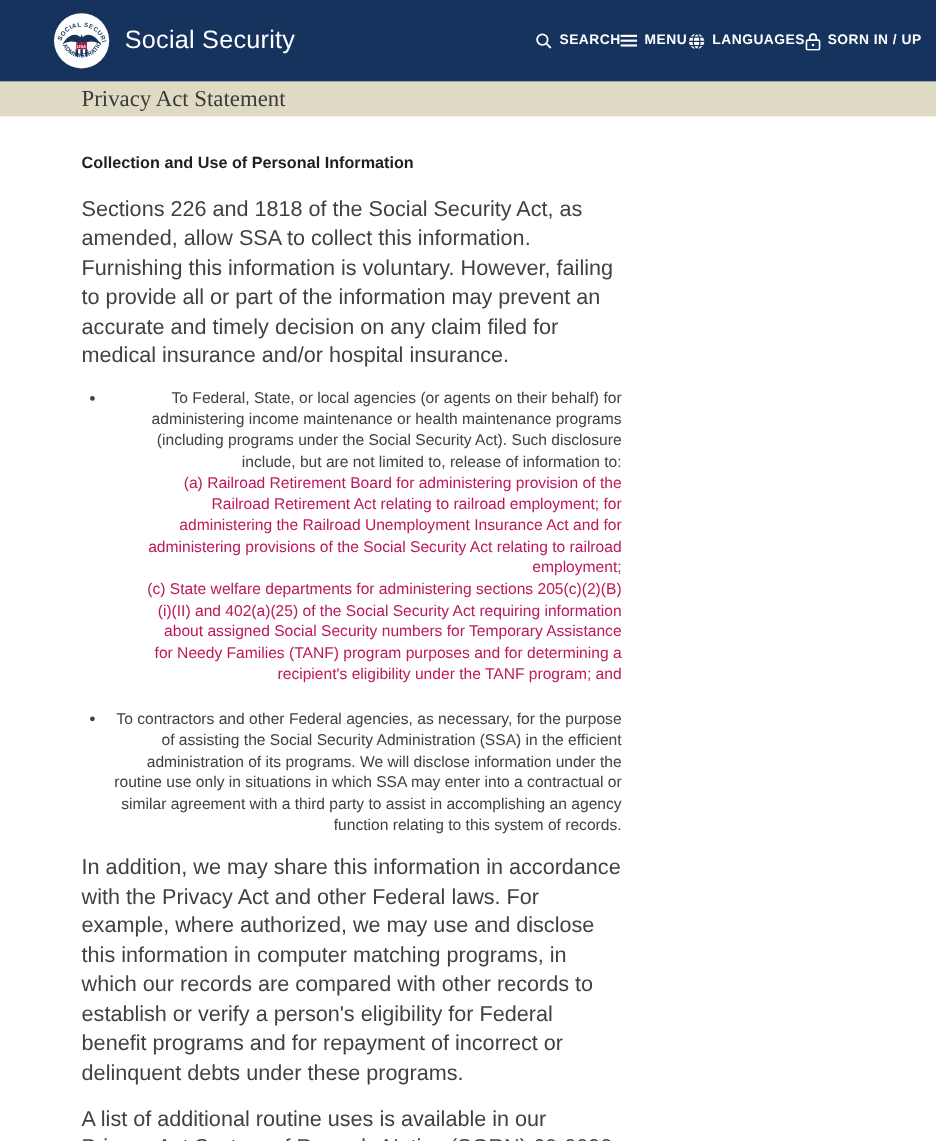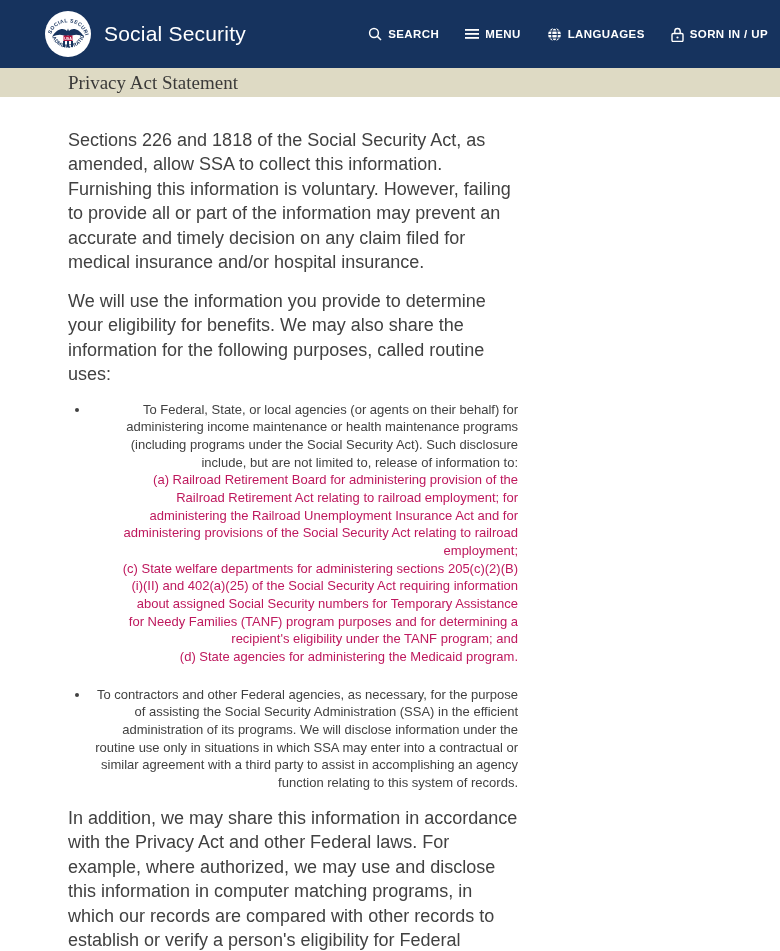--- a/index.html
+++ b/index.html
@@ -19,21 +19,20 @@
   .brand-name {
     color: #ffffff;
     font-size: 21px;
     font-weight: 400;
     letter-spacing: 0.2px;
   }
   .header-nav {
     margin-left: auto;
     display: flex;
     align-items: center;
-    gap: 26px;
   }
   .nav-item {
     display: flex;
     align-items: center;
     gap: 6px;
     color: #ffffff;
     font-size: 11.5px;
     font-weight: 700;
     letter-spacing: 0.4px;
     cursor: pointer;
@@ -154,32 +153,31 @@
     </div>
   </div>
 </div>
 
 <div class="title-bar">
   <span class="page-title">Privacy Act Statement</span>
 </div>
 
 <div class="content">
   <div class="content-inner">
+    <h2 class="section-heading">Collection and Use of Personal Information</h2>
 
     <p class="para">Sections 226 and 1818 of the Social Security Act, as amended, allow SSA to collect this information. Furnishing this information is voluntary. However, failing to provide all or part of the information may prevent an accurate and timely decision on any claim filed for medical insurance and/or hospital insurance.</p>
 
-    <p class="para">We will use the information you provide to determine your eligibility for benefits. We may also share the information for the following purposes, called routine uses:</p>
 
     <ul class="routine-uses">
       <li>
         <span>To Federal, State, or local agencies (or agents on their behalf) for administering income maintenance or health maintenance programs (including programs under the Social Security Act). Such disclosure include, but are not limited to, release of information to:</span>
         <div class="subitems">
           <div class="subitem">(a) Railroad Retirement Board for administering provision of the Railroad Retirement Act relating to railroad employment; for administering the Railroad Unemployment Insurance Act and for administering provisions of the Social Security Act relating to railroad employment;</div>
           <div class="subitem">(c) State welfare departments for administering sections 205(c)(2)(B)(i)(II) and 402(a)(25) of the Social Security Act requiring information about assigned Social Security numbers for Temporary Assistance for Needy Families (TANF) program purposes and for determining a recipient's eligibility under the TANF program; and</div>
-          <div class="subitem">(d) State agencies for administering the Medicaid program.</div>
         </div>
       </li>
       <li>
         <span>To contractors and other Federal agencies, as necessary, for the purpose of assisting the Social Security Administration (SSA) in the efficient administration of its programs. We will disclose information under the routine use only in situations in which SSA may enter into a contractual or similar agreement with a third party to assist in accomplishing an agency function relating to this system of records.</span>
       </li>
     </ul>
 
     <p class="para">In addition, we may share this information in accordance with the Privacy Act and other Federal laws. For example, where authorized, we may use and disclose this information in computer matching programs, in which our records are compared with other records to establish or verify a person's eligibility for Federal benefit programs and for repayment of incorrect or delinquent debts under these programs.</p>
 
     <p class="para"><span>A list of additional routine uses is available in our Privacy Act System of Records Notice (SORN) 60-0090, entitled Master Beneficiary Record, as published in the Federal Register (FR) on January 11, 2006, at 71 FR 1826. Additional information, and a full listing of all of our SORNs, is available on our website at </span></p>

